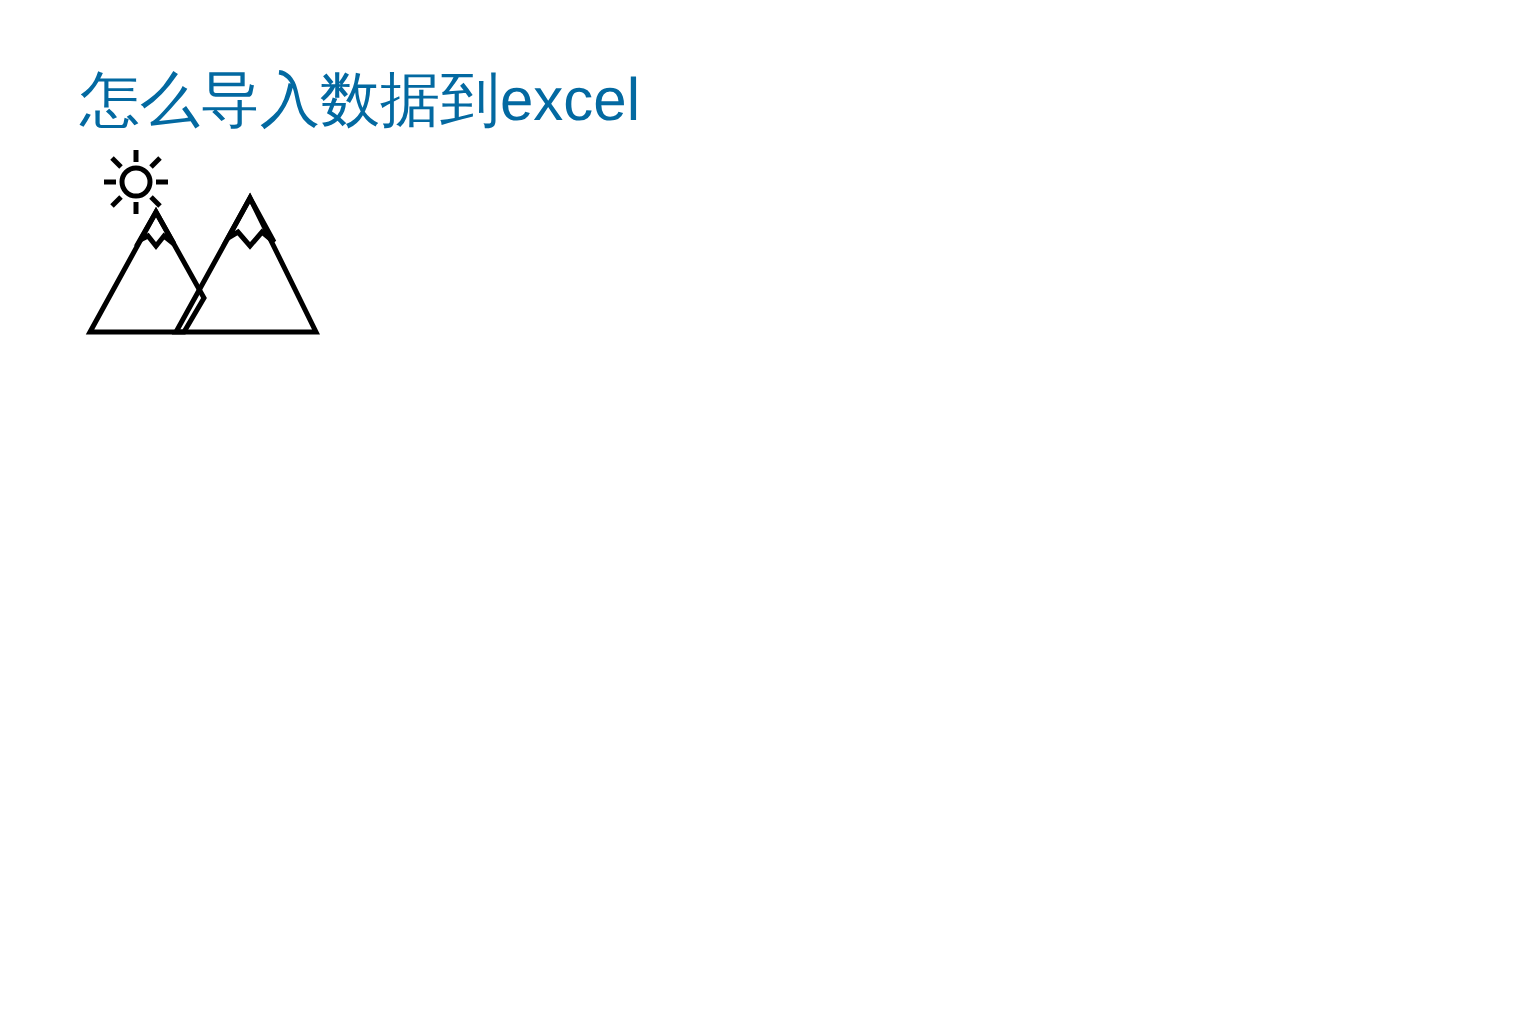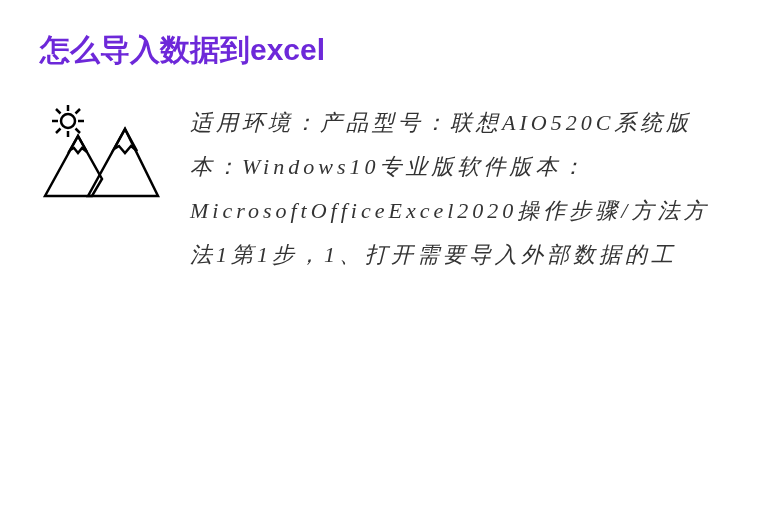--- a/index.html
+++ b/index.html
@@ -9,23 +9,22 @@
     }
     body {
       width: 768px;
       height: 510px;
       background: #ffffff;
       font-family: "SimSun", "宋体", serif;
       padding: 30px 40px;
     }
     .title {
       font-size: 30px;
-      color: #6d28d9;
-      font-weight: bold;
-      margin-bottom: 30px;
+      color: #0369a1;
+      font-weight: normal;
       font-family: "Microsoft YaHei", "微软雅黑", sans-serif;
     }
     .content-row {
       display: flex;
       align-items: flex-start;
       gap: 30px;
     }
     .icon-box {
       width: 120px;
       height: 110px;
@@ -69,14 +68,13 @@
 
       <path d="M 5 95 L 38 35 L 62 78 L 52 95 Z" fill="none"></path>
 
       <path d="M 30 49 L 38 35 L 47 51 L 42 47 L 38 52 L 34 47 Z" fill="none"></path>
 
       <path d="M 48 95 L 85 28 L 118 95 Z" fill="none"></path>
 
       <path d="M 74 48 L 85 28 L 97 50 L 91 45 L 85 52 L 79 45 Z" fill="none"></path>
     </svg>
   </div>
-  <div class="body-text">适用环境：产品型号：联想AIO520C系统版本：Windows10专业版软件版本：MicrosoftOfficeExcel2020操作步骤/方法方法1第1步，1、打开需要导入外部数据的工</div>
 </div>
 
 </body></html>

